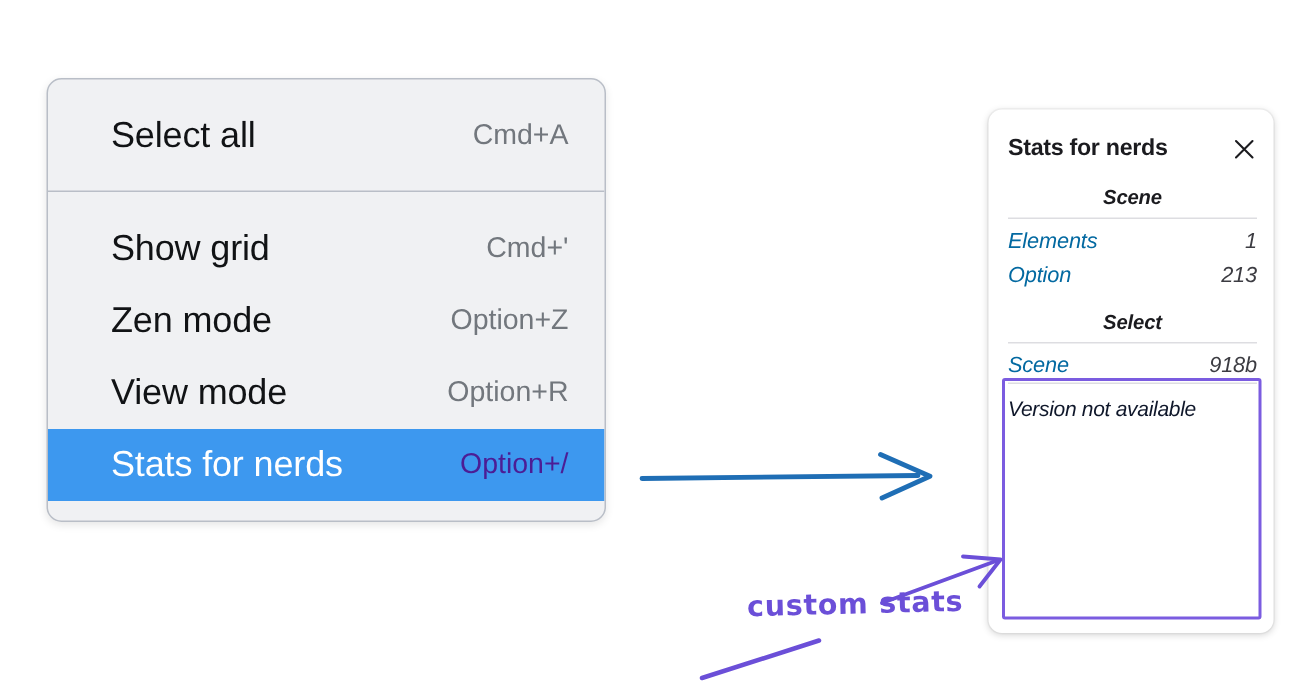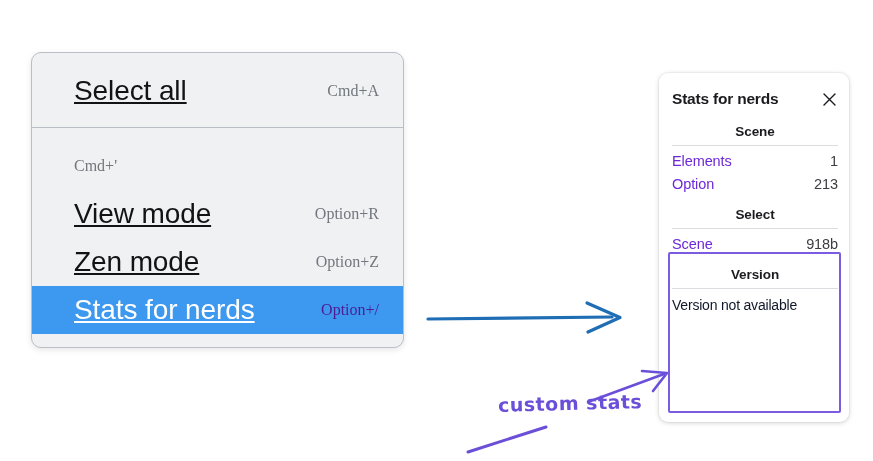--- a/index.html
+++ b/index.html
@@ -42,31 +42,29 @@
   .menu-item {
     height: 48px;
     display: flex;
     align-items: center;
     justify-content: space-between;
     padding: 0 24px 0 42px;
     box-sizing: border-box;
     cursor: default;
   }
   .menu-item .label {
-    font-size: 28px;
+    font-size: 24px;
     color: #111315;
     letter-spacing: -0.1px;
     white-space: nowrap;
-    text-decoration: underline;
   }
   .menu-item .shortcut {
-    font-size: 16px;
+    font-size: 19px;
     color: #72777d;
     white-space: nowrap;
-    font-family: Liberation Serif, serif;
   }
   .menu-item.selected {
     background: #3d98ef;
   }
   .menu-item.selected .label { color: #ffffff; }
   .menu-item.selected .shortcut { color: #4c1d95; }
 
   
   #stats-panel {
     position: absolute;
@@ -97,21 +95,21 @@
   #panel-close {
     width: 18px;
     height: 18px;
     display: flex;
     align-items: center;
     justify-content: center;
     cursor: pointer;
   }
   #panel-close svg { display: block; }
 
-  .panel-body { padding: 0 11px 0 13px; }
+  .panel-body { padding: 0 11px 0 13px; font-style: italic; }
 
   .section-head {
     text-align: center;
     font-size: 13.5px;
     font-weight: bold;
     color: #1b1b1f;
     padding-top: 12px;
     padding-bottom: 6px;
     letter-spacing: -0.1px;
   }
@@ -122,21 +120,21 @@
   }
   .stat-row {
     display: flex;
     justify-content: space-between;
     align-items: baseline;
     font-size: 14.5px;
     color: #3c3c42;
     padding: 3.5px 0;
     letter-spacing: -0.1px;
   }
-  .stat-row .k { color: #6d28d9; }
+  .stat-row .k { color: #0369a1; }
   .stat-row .v { color: #3c3c42; }
   .single-line {
     font-size: 14px;
     color: #0f172a;
     padding: 5px 0 4px 0;
     letter-spacing: -0.2px;
     white-space: nowrap;
   }
 
   
@@ -184,29 +182,30 @@
       <span class="shortcut">Cmd+A</span>
     </div>
     <div class="menu-pad-bottom"></div>
   </div>
 
   <div id="menu-divider"></div>
 
   <div class="menu-group">
     <div class="menu-pad-top"></div>
     <div class="menu-item">
+      <span class="label">Show grid</span>
       <span class="shortcut">Cmd+'</span>
+    </div>
+    <div class="menu-item">
+      <span class="label">Zen mode</span>
+      <span class="shortcut">Option+Z</span>
     </div>
     <div class="menu-item">
       <span class="label">View mode</span>
       <span class="shortcut">Option+R</span>
-    </div>
-    <div class="menu-item">
-      <span class="label">Zen mode</span>
-      <span class="shortcut">Option+Z</span>
     </div>
     <div class="menu-item selected">
       <span class="label">Stats for nerds</span>
       <span class="shortcut">Option+/</span>
     </div>
     <div class="menu-pad-bottom"></div>
   </div>
 
 </div>
 
@@ -234,21 +233,20 @@
       <span class="v">213</span>
     </div>
 
     <div class="section-head">Select</div>
     <div class="section-rule"></div>
     <div class="stat-row">
       <span class="k">Scene</span>
       <span class="v">918b</span>
     </div>
 
-    <div class="section-head">Version</div>
     <div class="section-rule"></div>
     <div class="single-line">Version not available</div>
 
   </div>
 </div>
 
 <div id="custom-stats-box"></div>
 
 <div id="annotation-layer">
   <svg width="873" height="461" viewBox="0 0 873 461" aria-hidden="true" style="position:absolute;left:0;top:0;">

